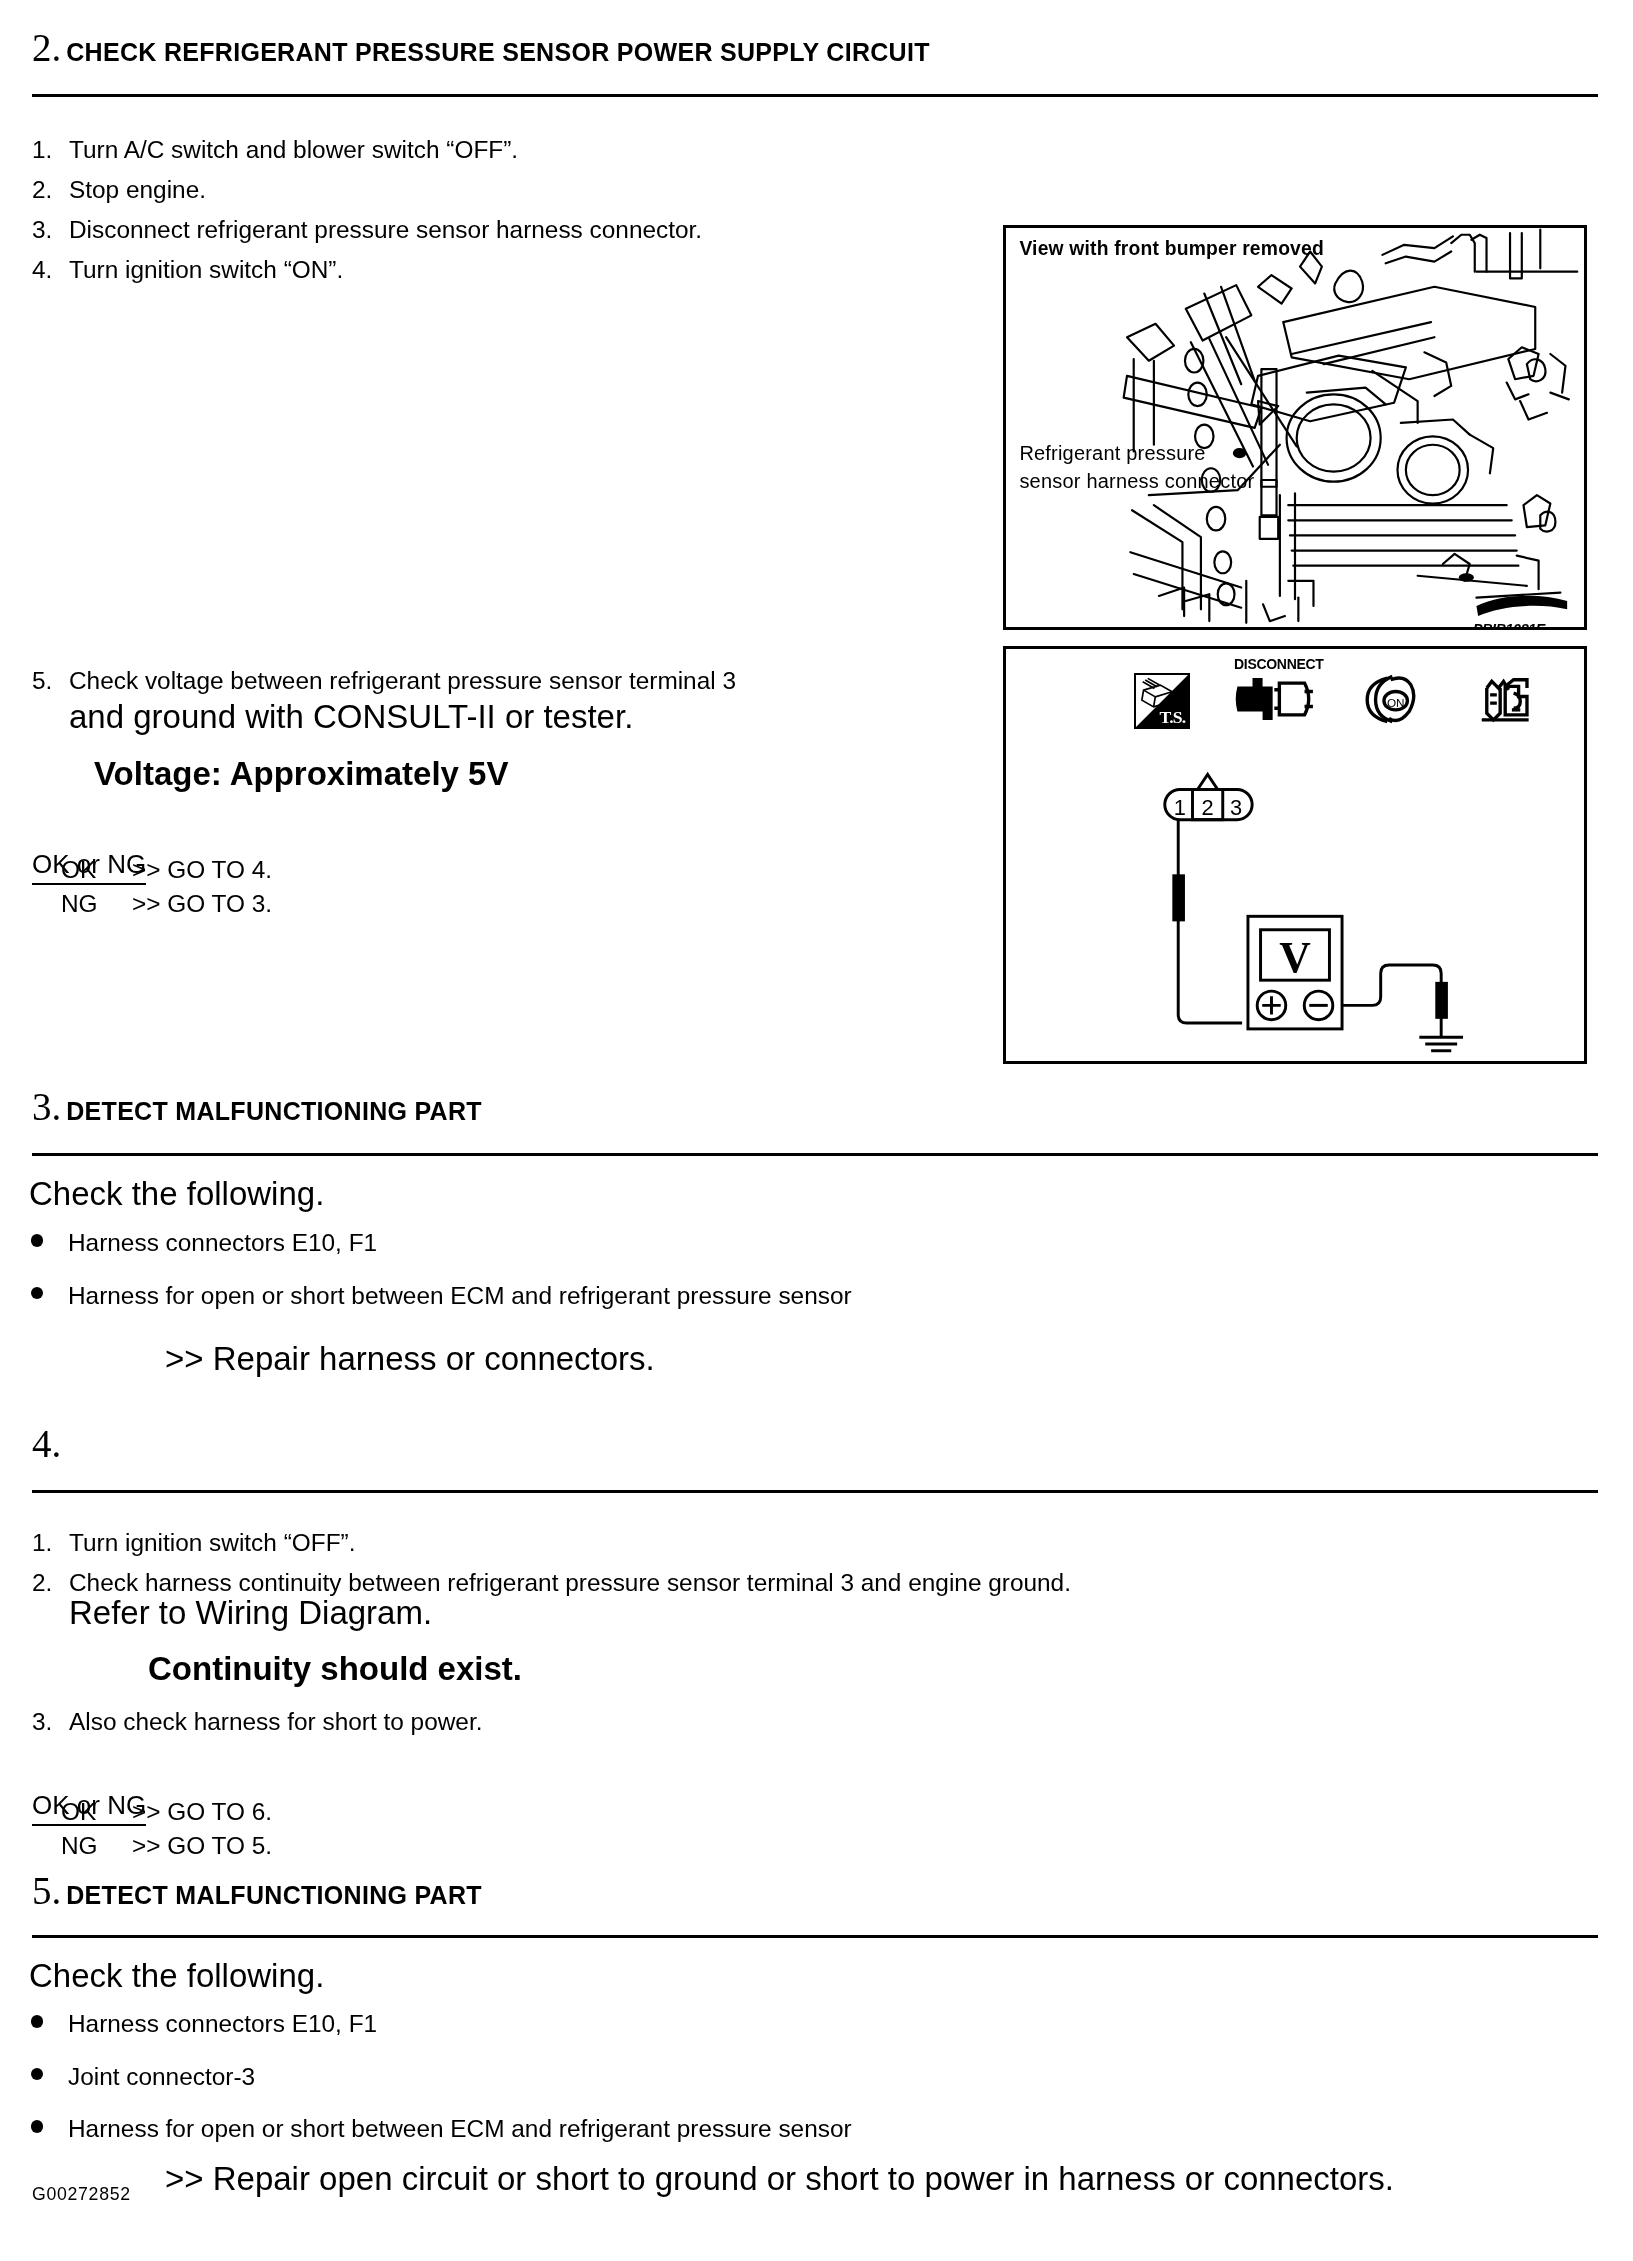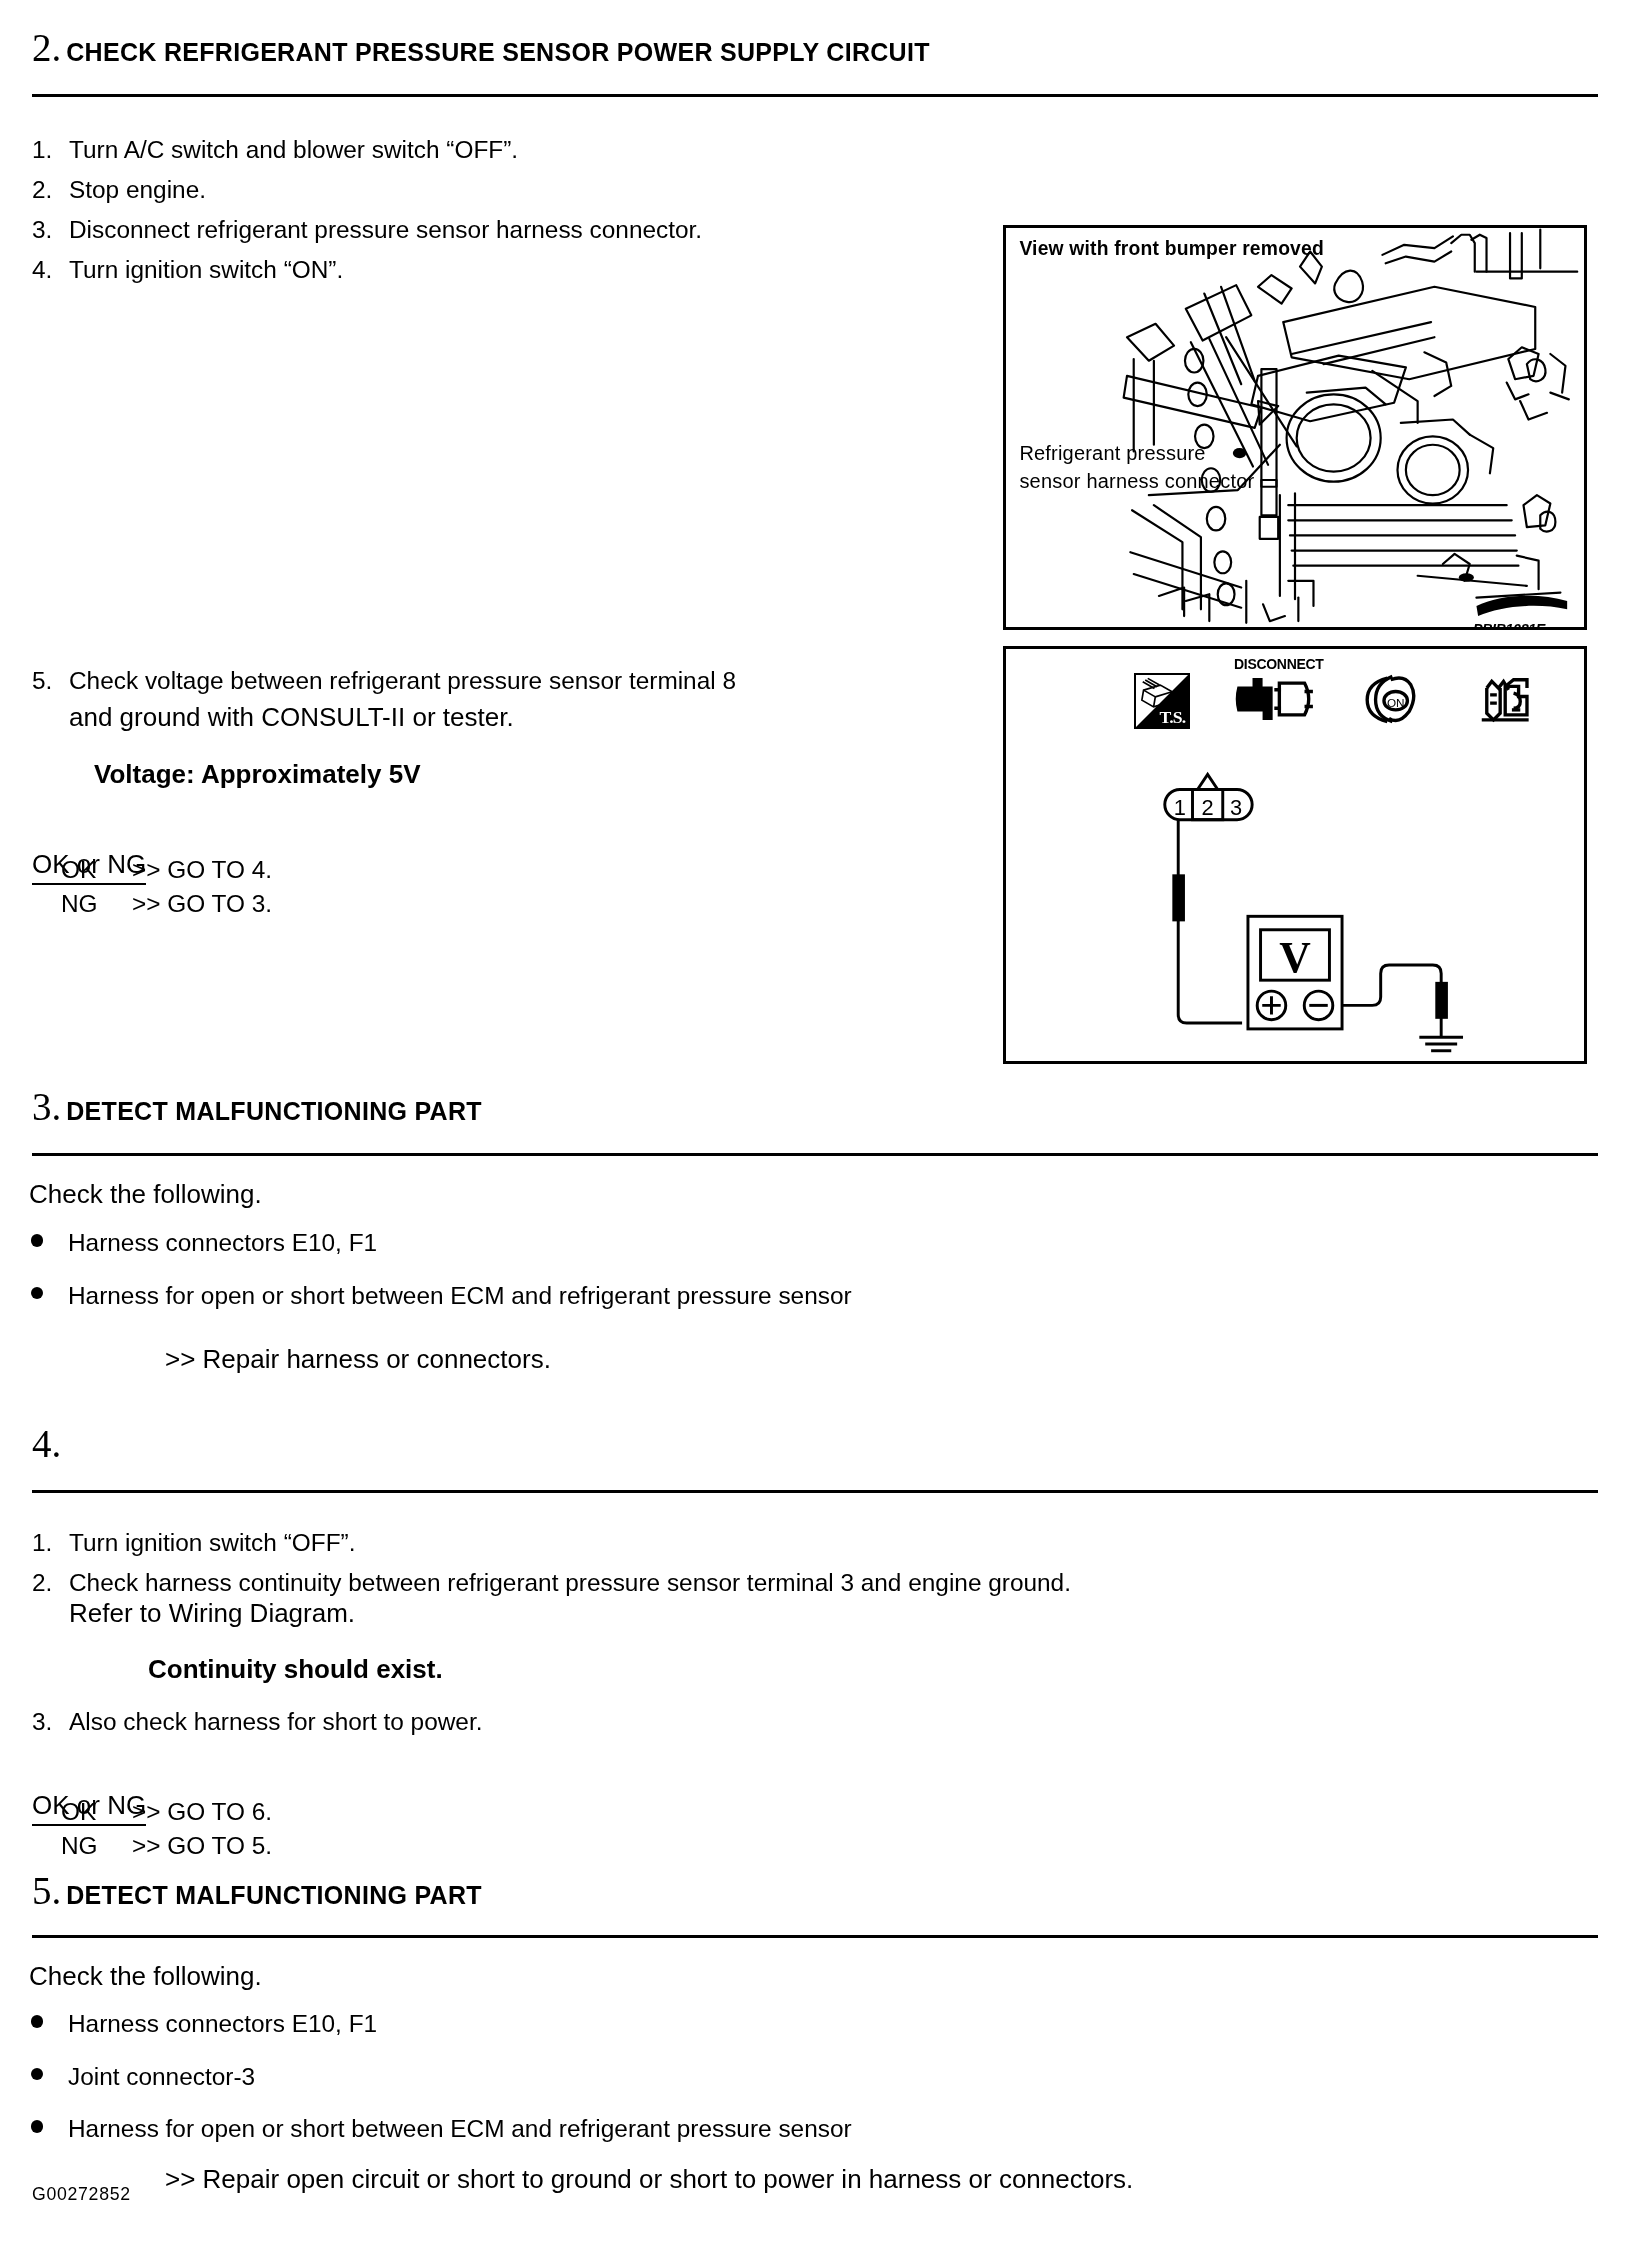--- a/index.html
+++ b/index.html
@@ -46,21 +46,21 @@
     position: absolute;
     left: 32px;
     width: 1566px;
     height: 3.4px;
     background: #000;
   }
 
   
   .txt {
     position: absolute;
-    font-size: 26px;
+    font-size: 33px;
     line-height: 34px;
     white-space: nowrap;
   }
   .txt.bold { font-weight: bold; }
 
   .numlist {
     position: absolute;
     font-size: 24.4px;
     line-height: 40px;
   }
@@ -310,21 +310,21 @@
       </g>
 
       <path d="M560 450 c28 -14 74 -16 108 -6 l0 10 c-36 -8 -78 -4 -106 8 z" fill="#000"></path>
     </svg>
     <div class="fig-code" style="left:467px; top:393px; color:#000000; z-index:3;">PBIB1081E</div>
   </div>
 
   <div class="numlist" style="left:32px; top:661px; width:950px;">
     <div class="numrow">
       <span class="n">5.</span>
-      <span class="t">Check voltage between refrigerant pressure sensor terminal 8</span>
+      <span class="t">Check voltage between refrigerant pressure sensor terminal 3</span>
     </div>
   </div>
   <div class="txt" style="left:69px; top:700px;">and ground with CONSULT-II or tester.</div>
 
   <div class="txt bold" style="left:94px; top:757px;">Voltage: Approximately 5V</div>
 
   <div class="oknghead" style="left:32px; top:809px;">OK or NG</div>
   <div class="okngtable" style="left:61px; top:853px;">
     <div class="okngrow">
       <span class="lbl">OK</span>

